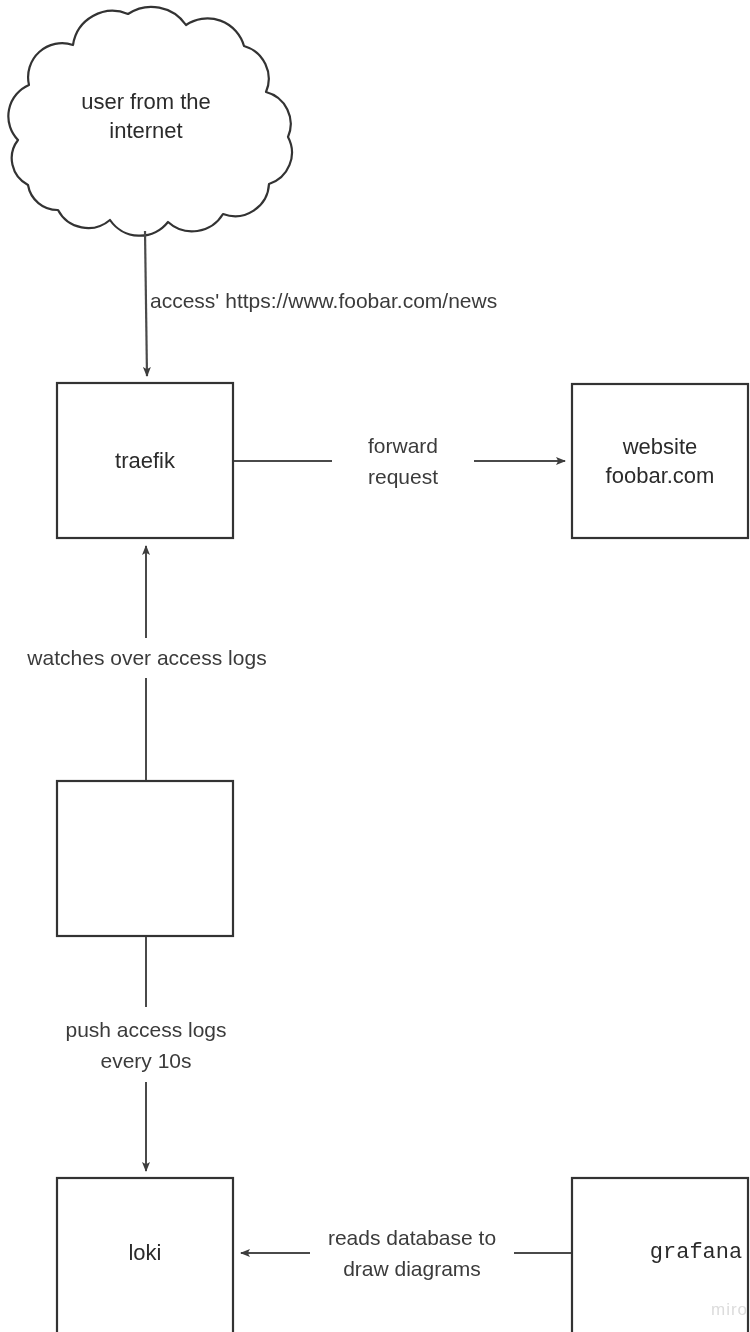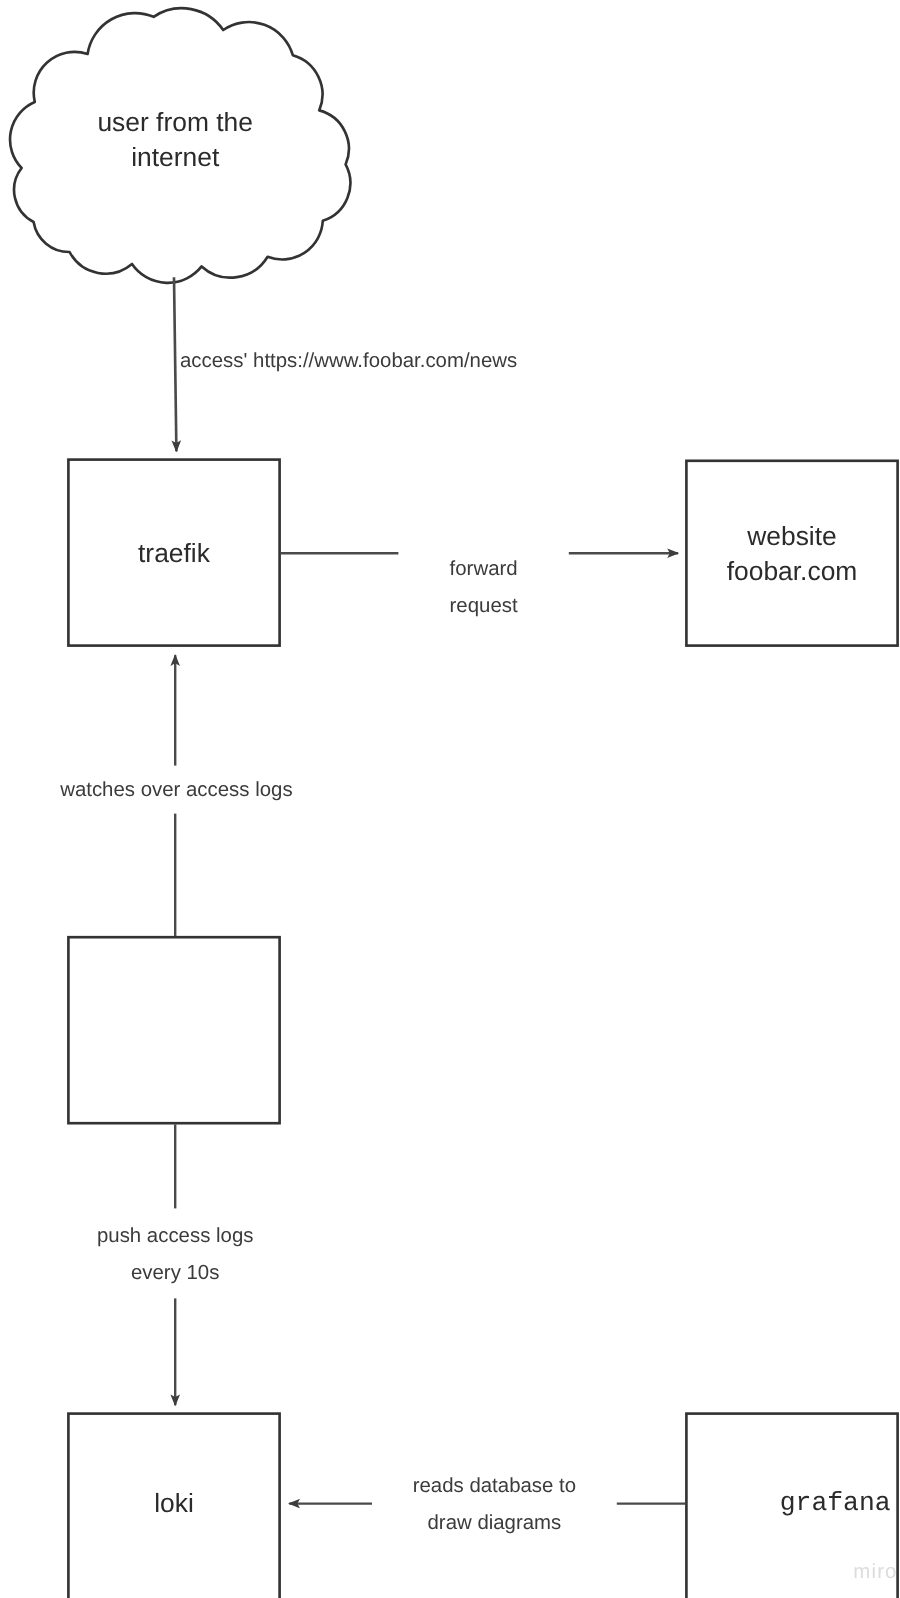--- a/index.html
+++ b/index.html
@@ -30,21 +30,21 @@
     text-align: center;
     color: #2b2b2b;
     font-size: 22px;
     line-height: 29px;
     white-space: pre-line;
     pointer-events: none;
   }
   .edge-label {
     position: absolute;
     color: #3b3b3b;
-    font-size: 17px;
+    font-size: 21px;
     line-height: 31px;
     white-space: pre-line;
     background: #ffffff;
   }
   .edge-label.center { text-align: center; }
   .edge-label.left   { text-align: left; }
   .watermark {
     position: absolute;
     color: #dcdcdc;
     font-size: 17px;
@@ -109,21 +109,21 @@
   <div class="node-label" style="left:570px; top:432px; width:180px;">website
 foobar.com</div>
 
 
   <div class="node-label" style="left:57px; top:1238px; width:176px;">loki</div>
 
   <div class="node-label" style="left:600px; top:1238px; width:192px;font-family:Liberation Mono, monospace;">grafana</div>
 
   <div class="edge-label left" style="left:150px; top:285px; width:440px;">access' https://www.foobar.com/news</div>
 
-  <div class="edge-label center" style="left:332px; top:430px; width:142px;margin-top:28px;">forward
+  <div class="edge-label center" style="left:332px; top:430px; width:142px;">forward
 request</div>
 
   <div class="edge-label center" style="left:14px; top:642px; width:266px;">watches over access logs</div>
 
   <div class="edge-label center" style="left:24px; top:1014px; width:244px;">push access logs
 every 10s</div>
 
   <div class="edge-label center" style="left:310px; top:1222px; width:204px;">reads database to
 draw diagrams</div>
 

